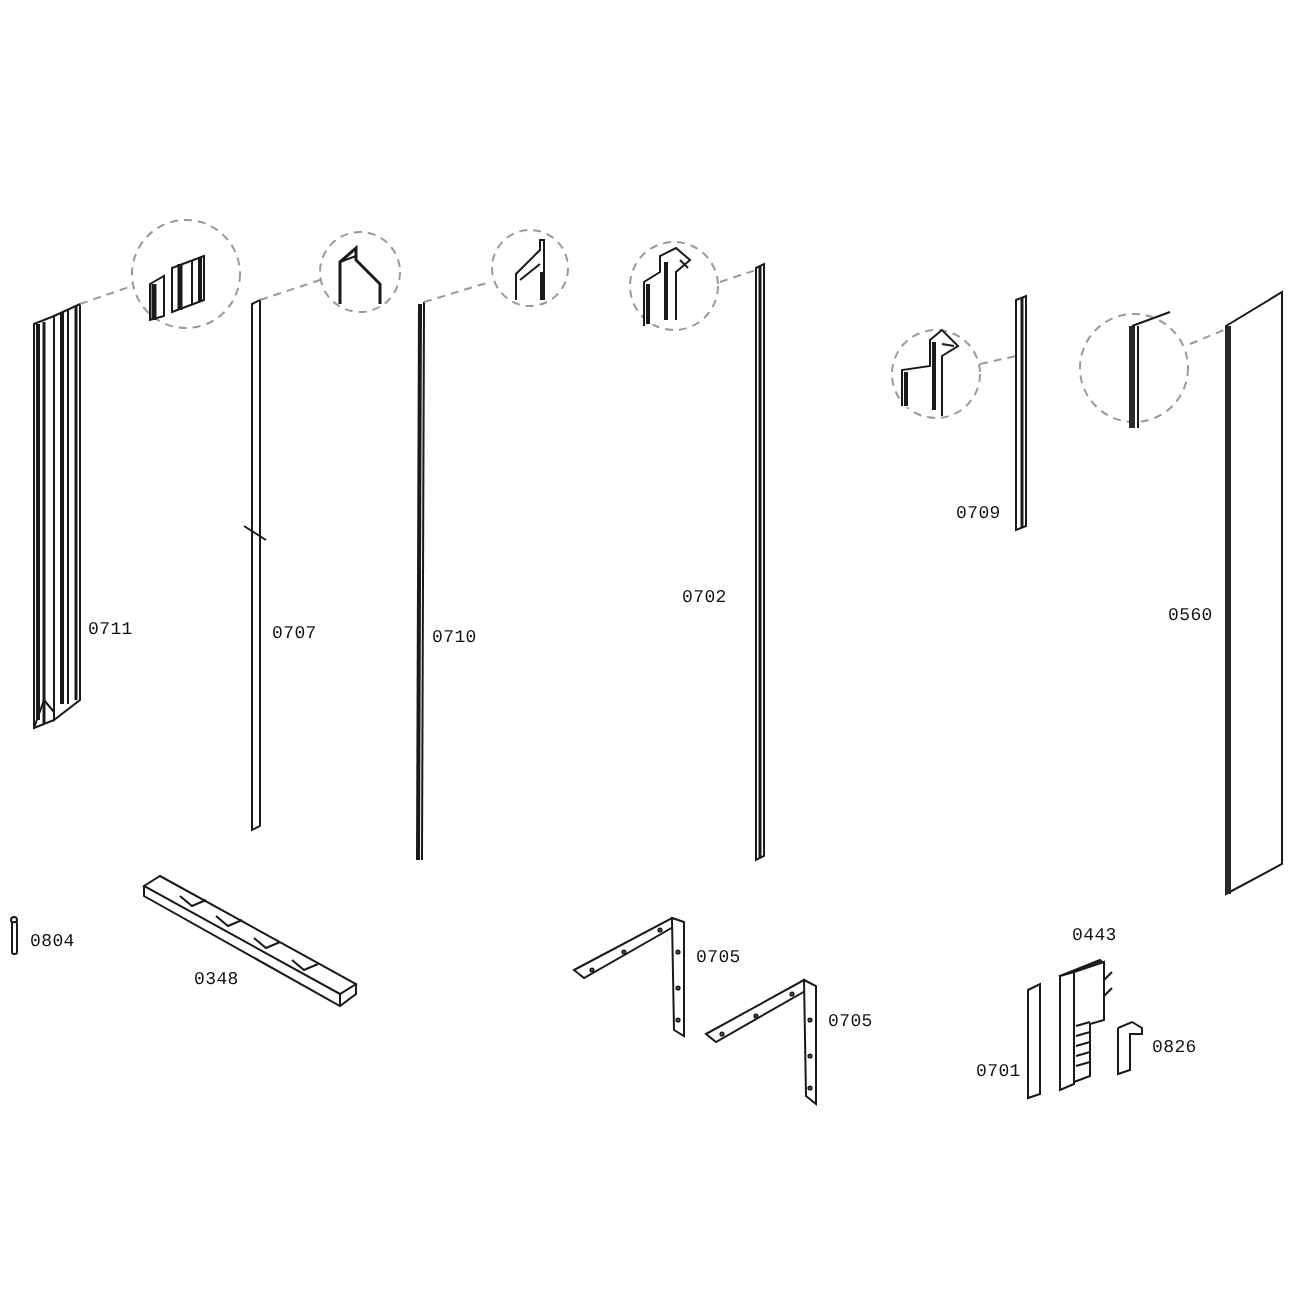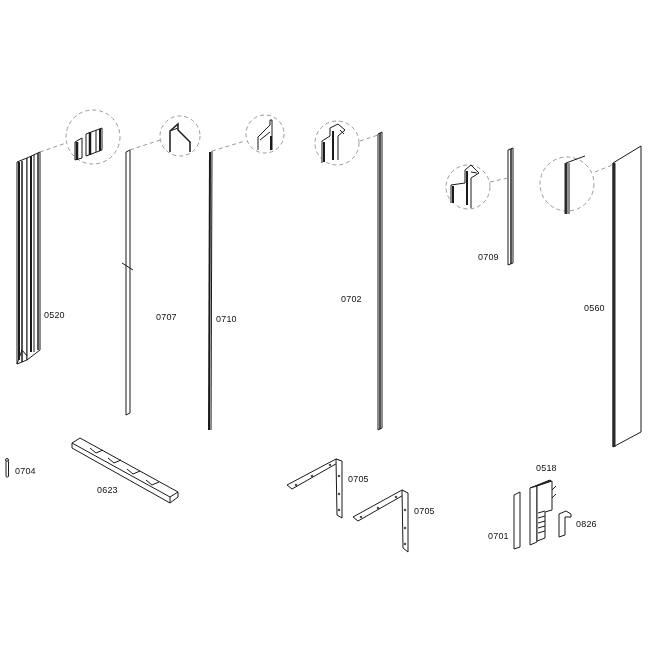--- a/index.html
+++ b/index.html
@@ -1,18 +1,18 @@
 <!DOCTYPE html>
 <html><head>
   <meta charset="utf-8">
   <style>
     html, body { margin: 0; padding: 0; background: #ffffff; }
     body { width: 650px; height: 650px; position: relative; overflow: hidden; font-family: "Liberation Sans", sans-serif; }
     svg.diagram { position: absolute; left: 0; top: 0; }
-    .lbl { position: absolute; font-size: 9px; color: #111; font-family: Liberation Sans, sans-serif; letter-spacing: 0.2px; white-space: nowrap; }
+    .lbl { position: absolute; font-size: 9px; color: #111; font-family: Liberation Mono, monospace; letter-spacing: 0.2px; white-space: nowrap; }
   </style>
 </head>
 <body>
 
 <svg class="diagram" width="650" height="650" viewBox="0 0 650 650">
   <g fill="none" stroke="#1a1a1a" stroke-width="1">
 
     <g>
       <polygon points="17,162 27,158 27,360 17,364" fill="#fff"></polygon>
       <polygon points="27,158 40,152 40,350 27,360" fill="#fff"></polygon>
@@ -148,25 +148,25 @@
       <line x1="538" y1="528" x2="545" y2="526"></line>
       <line x1="538" y1="533" x2="545" y2="531"></line>
     </g>
 
     <g>
       <polyline points="559,514 566,511 571,514 571,517 565,517 565,535 559,537 559,514" fill="#fff"></polyline>
     </g>
   </g>
 </svg>
 
-<span class="lbl" style="left:44px;top:310px;">0520</span>
-<span class="lbl" style="left:136px;top:312px;margin-left:20px;">0707</span>
+<span class="lbl" style="left:44px;top:310px;">0711</span>
+<span class="lbl" style="left:136px;top:312px;">0707</span>
 <span class="lbl" style="left:216px;top:314px;text-align:center;">0710</span>
 <span class="lbl" style="left:341px;top:294px;">0702</span>
 <span class="lbl" style="left:478px;top:252px;">0709</span>
 <span class="lbl" style="left:584px;top:303px;">0560</span>
-<span class="lbl" style="left:15px;top:466px;">0704</span>
-<span class="lbl" style="left:97px;top:485px;">0623</span>
+<span class="lbl" style="left:15px;top:466px;">0804</span>
+<span class="lbl" style="left:97px;top:485px;">0348</span>
 <span class="lbl" style="left:348px;top:474px;">0705</span>
 <span class="lbl" style="left:414px;top:506px;">0705</span>
-<span class="lbl" style="left:536px;top:463px;">0518</span>
+<span class="lbl" style="left:536px;top:463px;">0443</span>
 <span class="lbl" style="left:488px;top:531px;">0701</span>
 <span class="lbl" style="left:576px;top:519px;">0826</span>
 
 </body></html>

